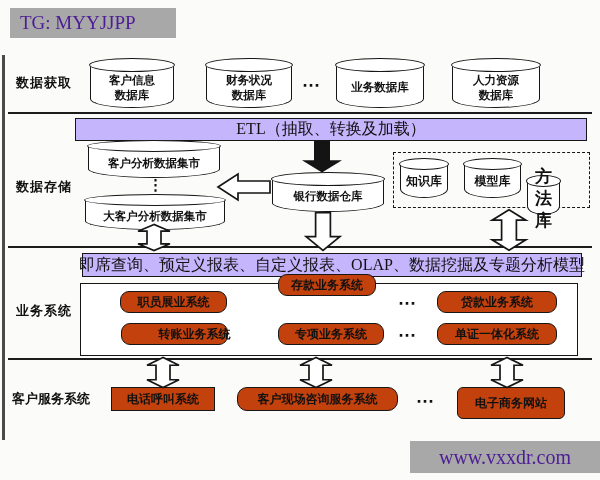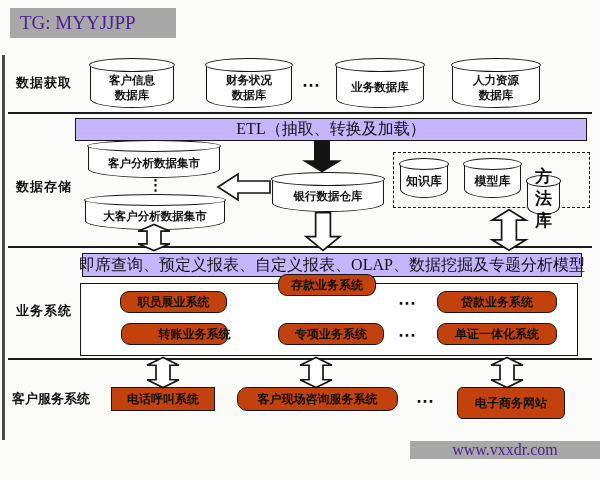--- a/index.html
+++ b/index.html
@@ -52,21 +52,21 @@
   }
   .cyl .lbl{position:relative;white-space:pre-line;padding-top:3px;}
   .dots{font-size:18px;font-weight:700;letter-spacing:1px;line-height:1;z-index:3;}
   .vdots{font-size:15px;font-weight:700;line-height:1;z-index:2;}
   svg.arrow{z-index:5;overflow:visible;}
 </style>
 </head>
 <body>
 
 <div class="abs wm" style="left:10px;top:8px;width:166px;height:30px;font-size:19px;padding-left:10px;">TG: MYYJJPP</div>
-<div class="abs wm" style="left:410px;top:441px;width:190px;height:18px;font-size:16px;justify-content:center;">www.vxxdr.com</div>
+<div class="abs wm" style="left:410px;top:441px;width:190px;height:32px;font-size:20px;justify-content:center;">www.vxxdr.com</div>
 
 <div class="abs edgeline" style="left:2px;top:55px;width:3px;height:385px;"></div>
 
 <div class="abs divider" style="left:8px;top:112px;width:584px;"></div>
 <div class="abs divider" style="left:8px;top:246px;width:584px;"></div>
 <div class="abs divider" style="left:8px;top:358px;width:584px;"></div>
 
 <div class="abs seclabel" style="left:16px;top:74px;">数据获取</div>
 <div class="abs seclabel" style="left:16px;top:178px;">数据存储</div>
 <div class="abs seclabel" style="left:16px;top:302px;">业务系统</div>

